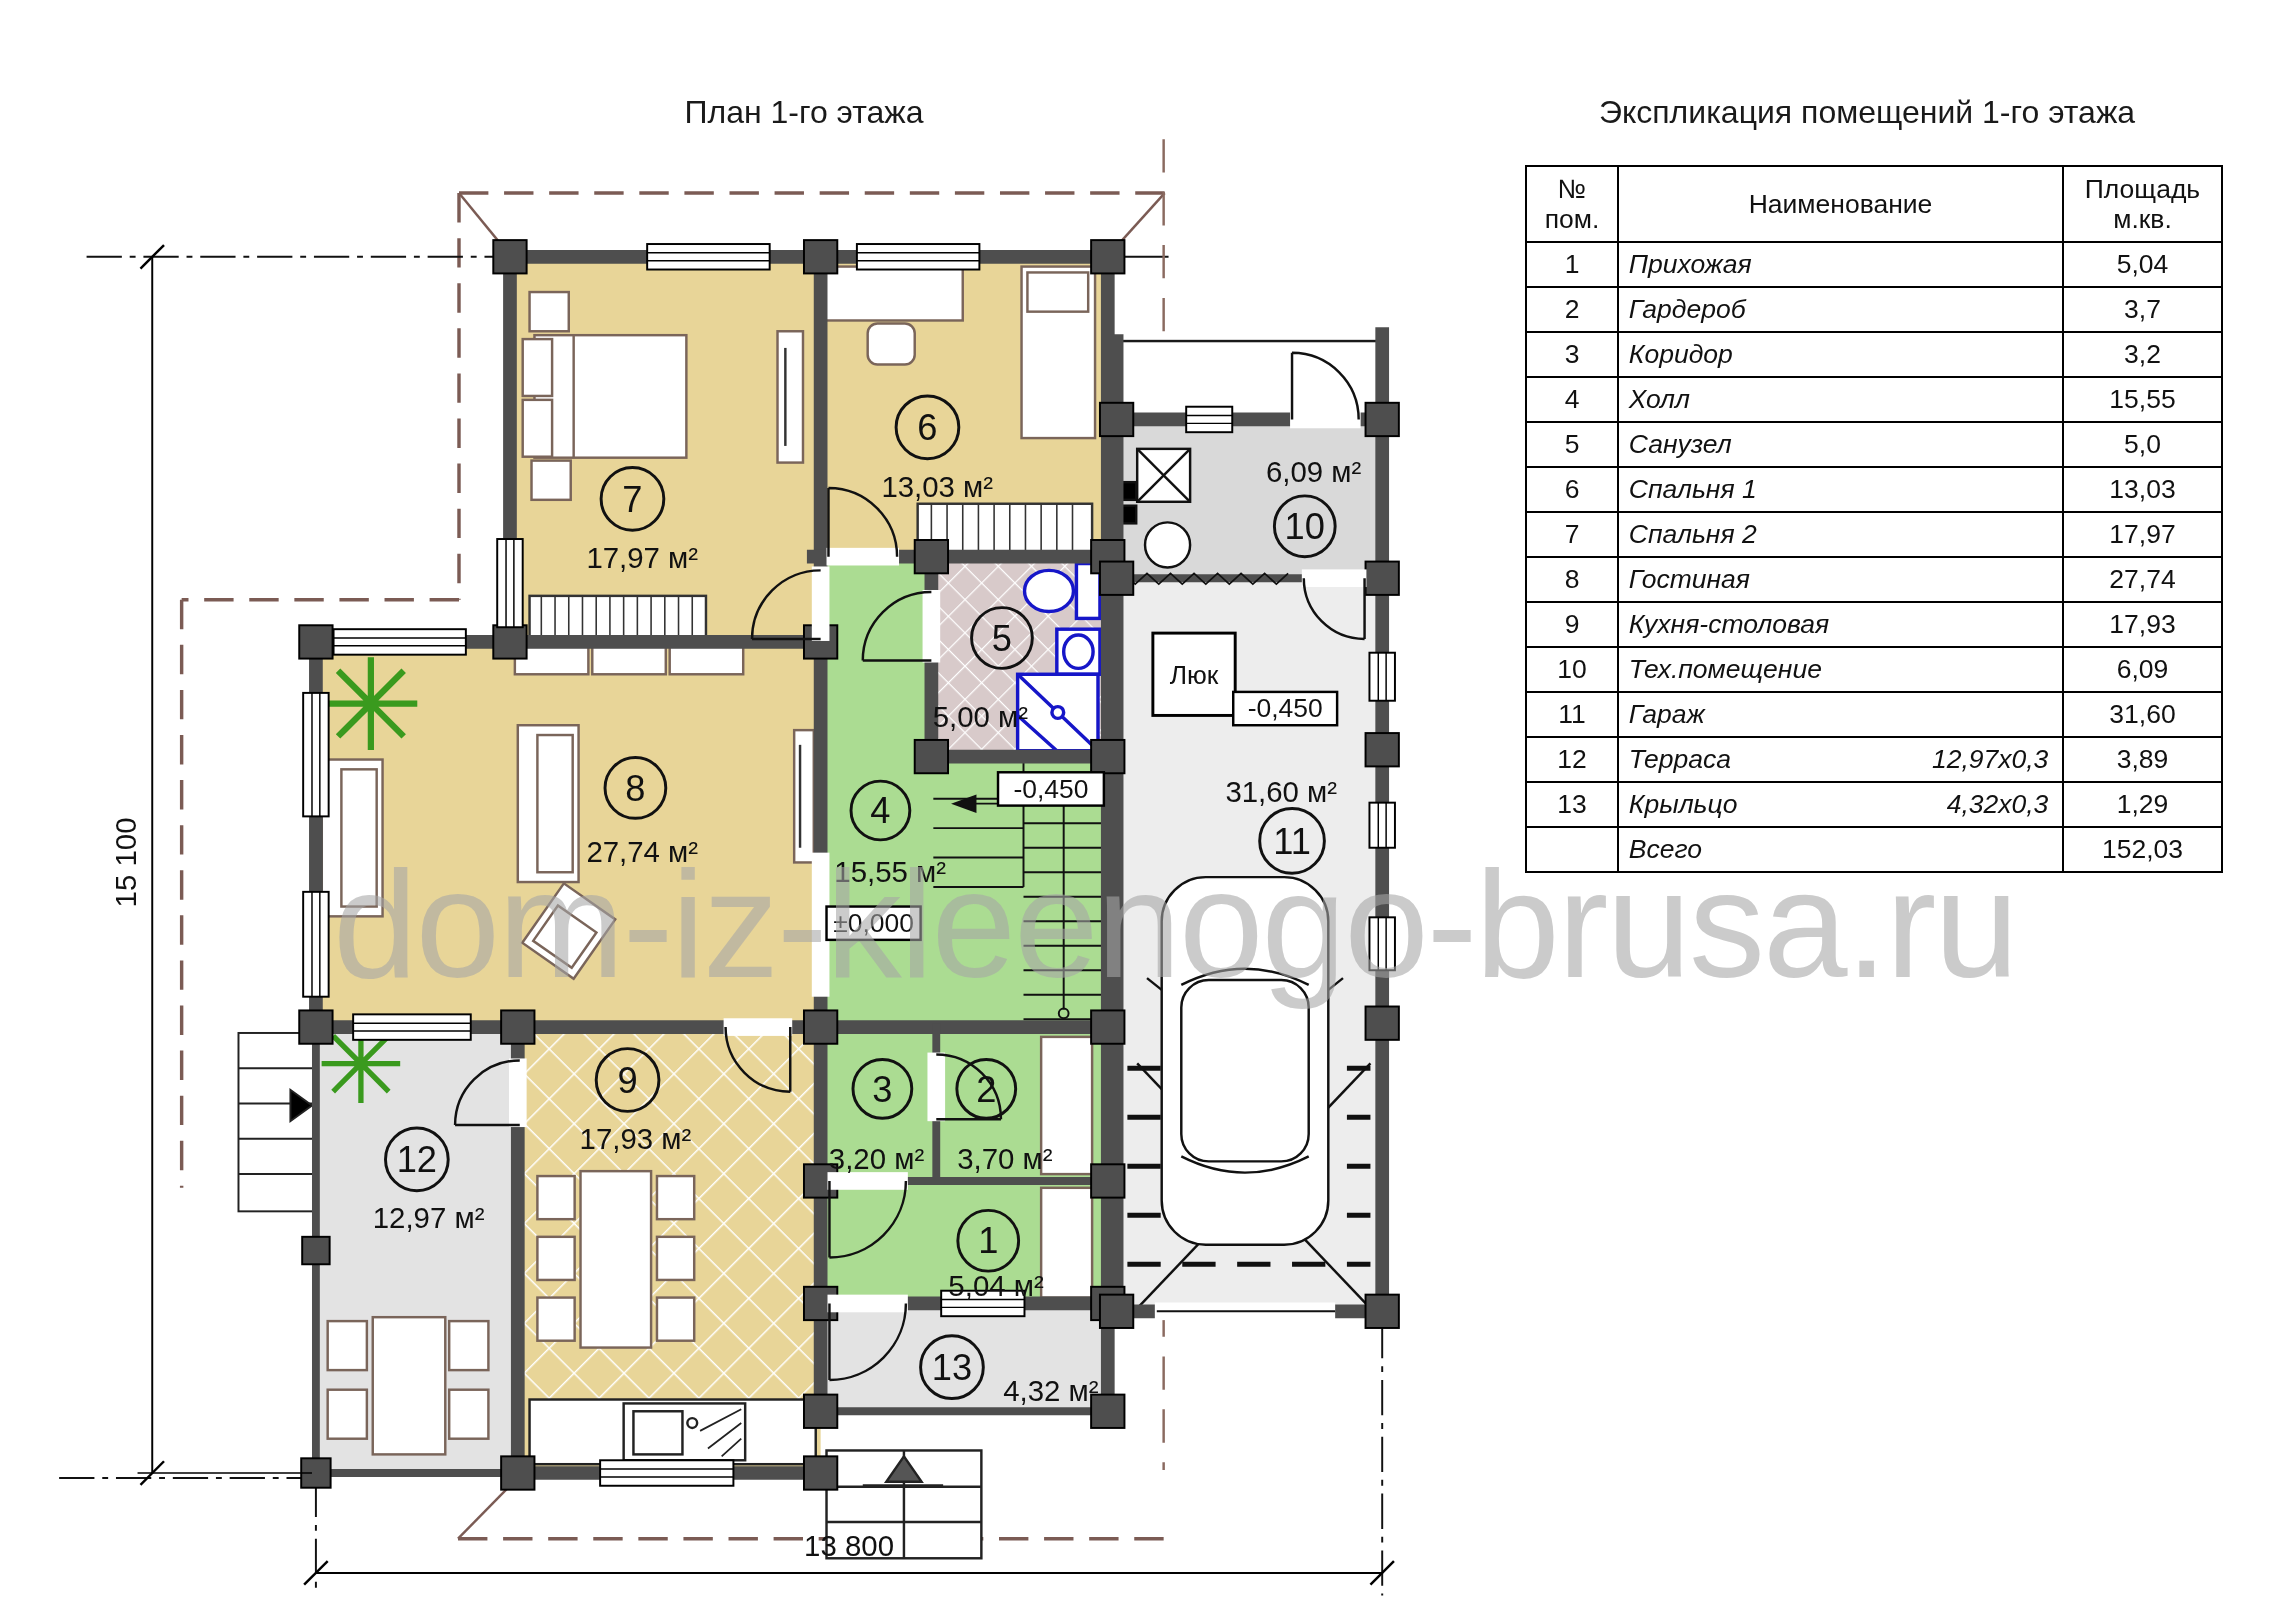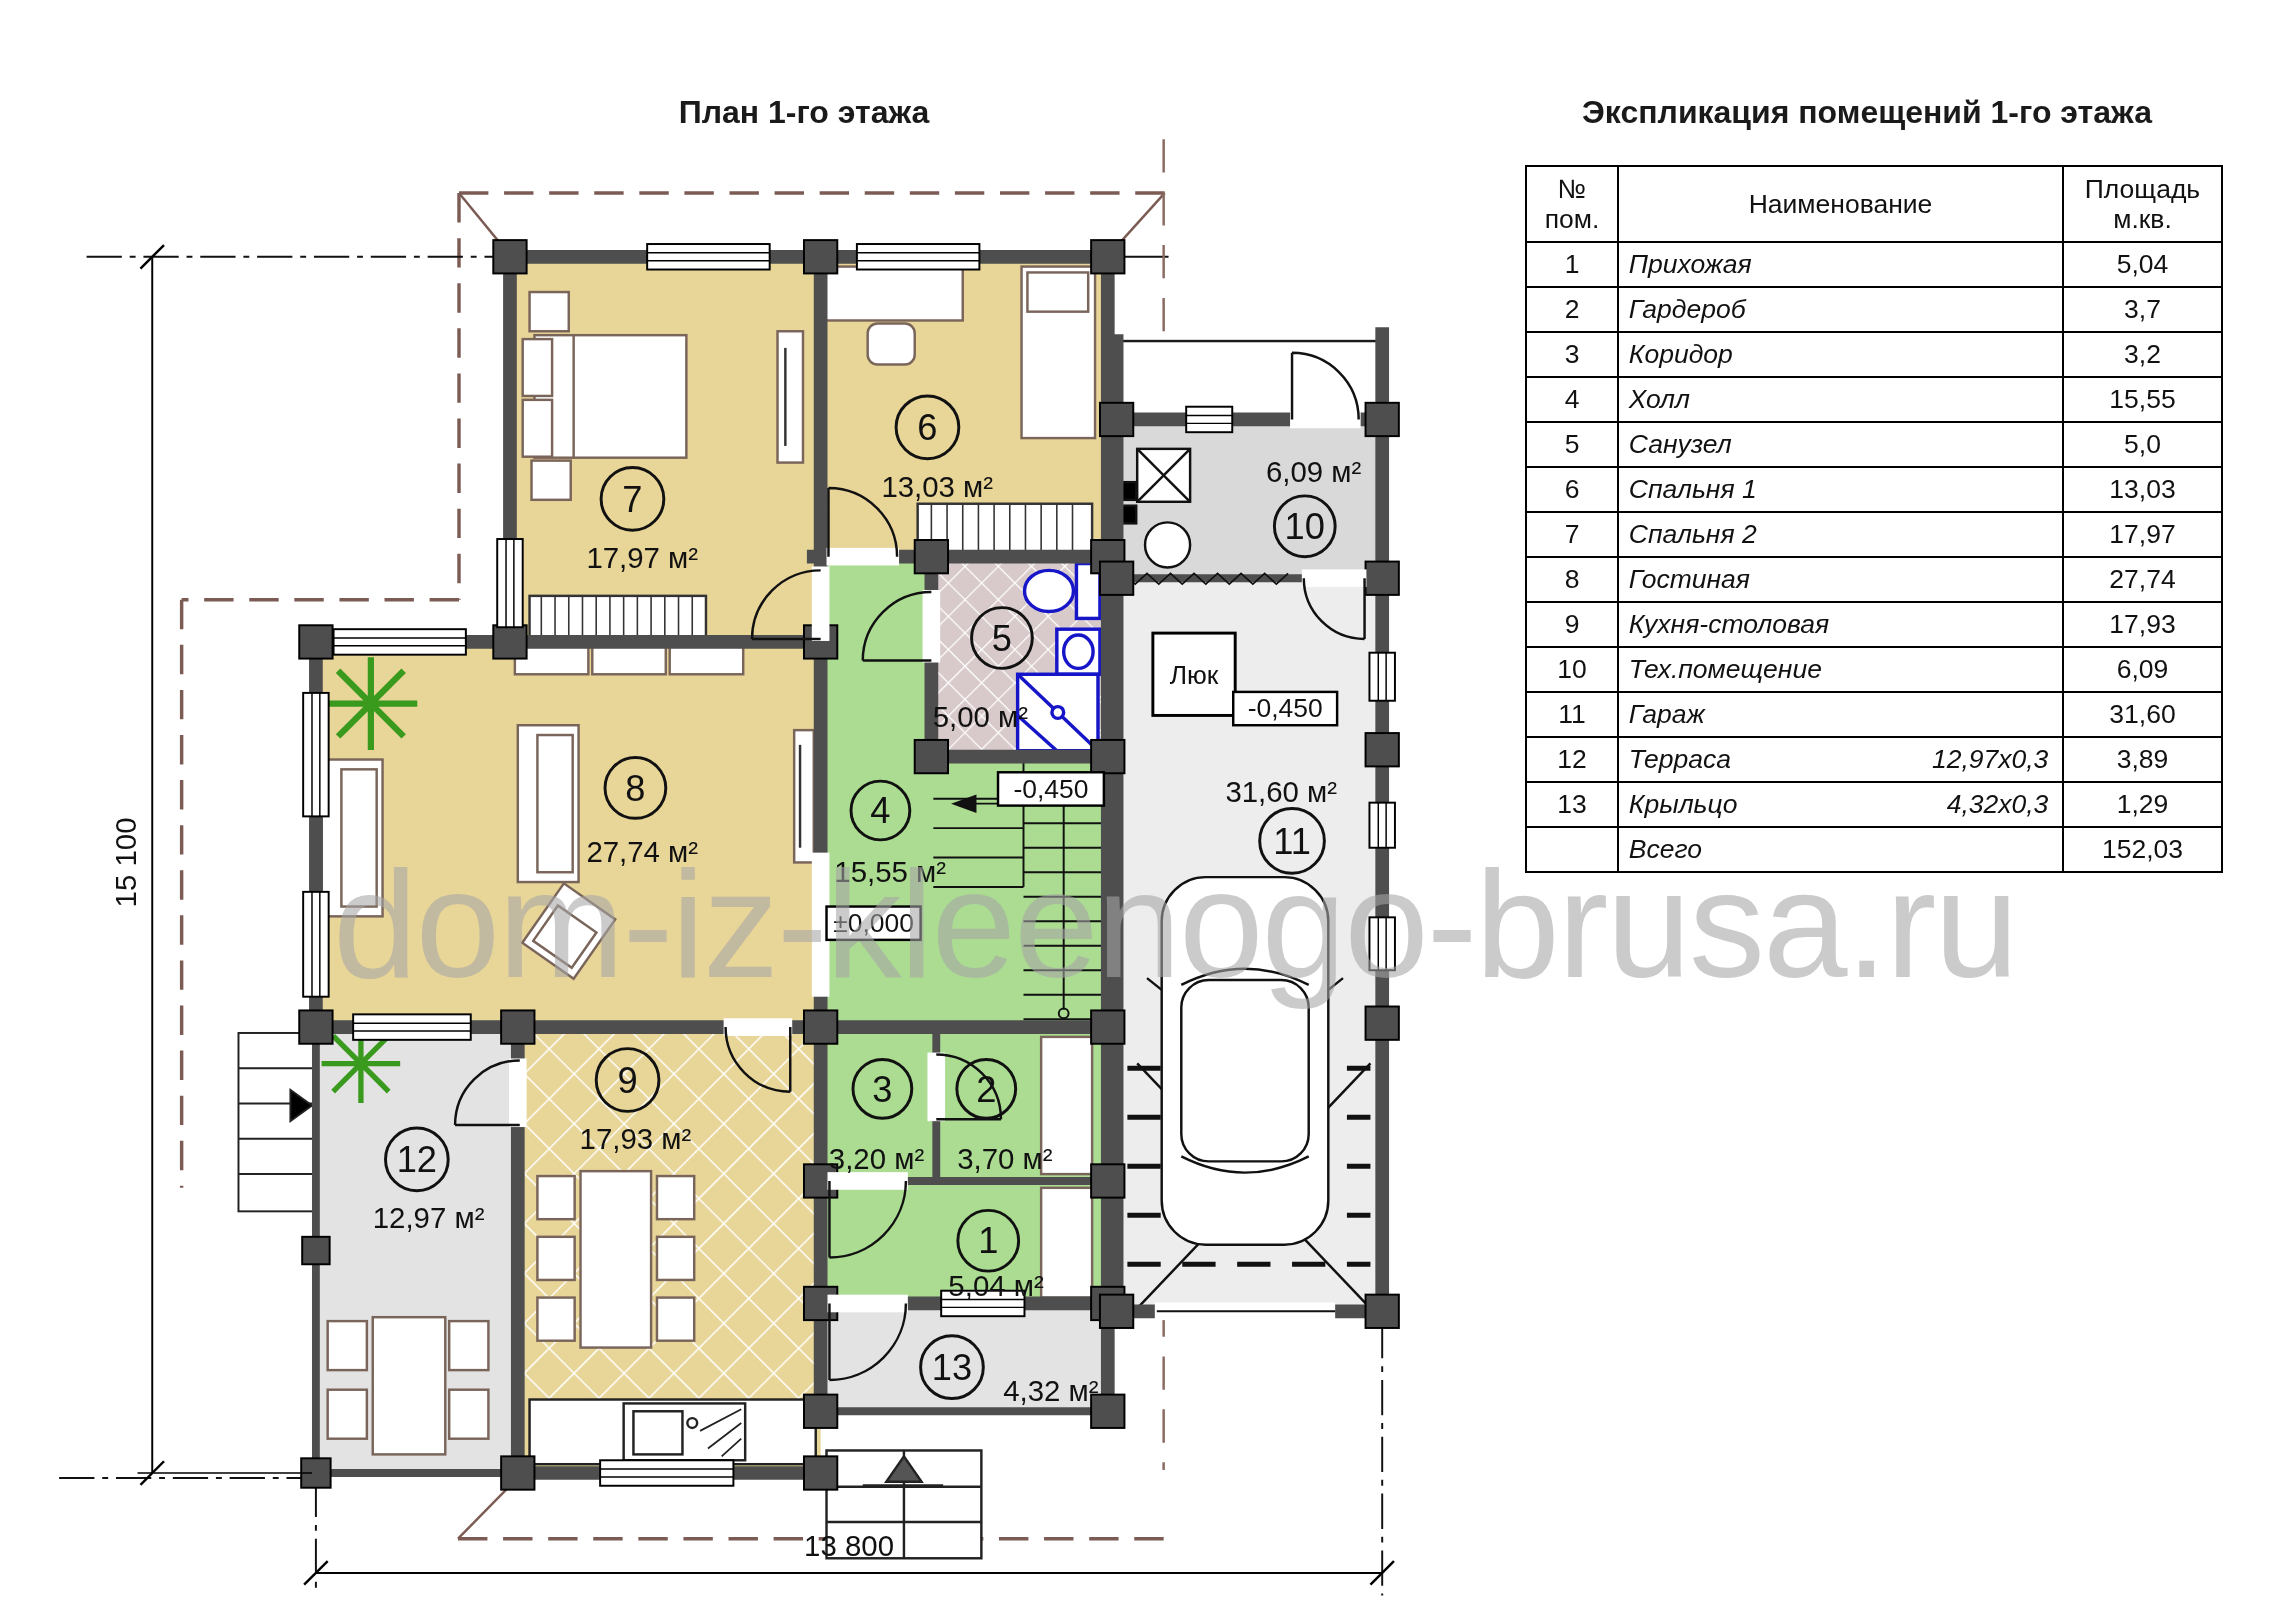--- a/index.html
+++ b/index.html
@@ -1,21 +1,21 @@
 <!DOCTYPE html>
 <html><head>
 <meta charset="utf-8">
 <style>
   html,body{margin:0;padding:0;background:#fff;}
   body{width:2293px;height:1621px;position:relative;overflow:hidden;
        font-family:"Liberation Sans",sans-serif;color:#111;}
   #stage{position:absolute;left:0;top:0;width:2293px;height:1621px;}
   svg{position:absolute;left:0;top:0;}
   .pagetitle{position:absolute;top:94px;font-size:32px;color:#1a1a1a;
-             text-align:center;white-space:nowrap;font-weight:bold;}
+             text-align:center;white-space:nowrap;}
   #plan-title{left:510px;width:588px;}
   #table-title{left:1517px;width:700px;}
   
   #expl{position:absolute;left:1525px;top:165px;border-collapse:collapse;
         font-size:26.5px;color:#111;table-layout:fixed;}
   #expl td,#expl th{border:2.9px solid #000;padding:0;vertical-align:middle;
         font-weight:normal;background:transparent;}
   #expl th{height:74px;text-align:center;line-height:1.15;}
   #expl td{height:43px;}
   .c-num{width:90px;text-align:center;}

